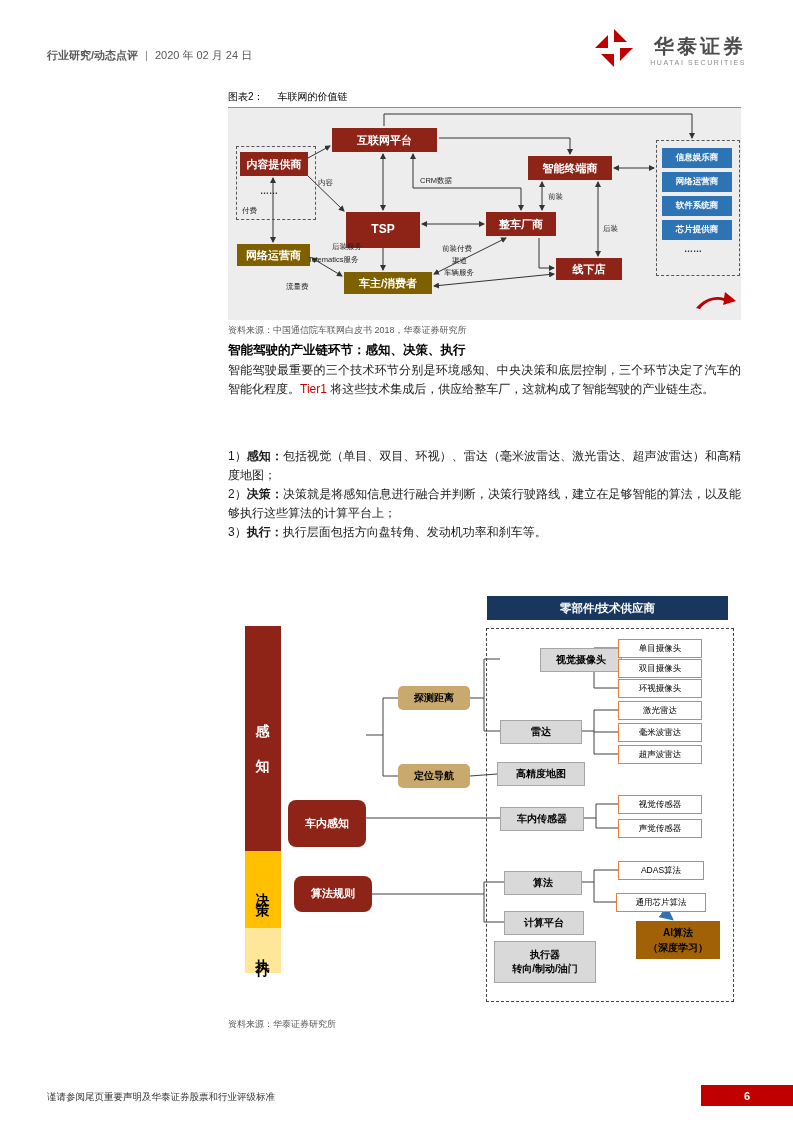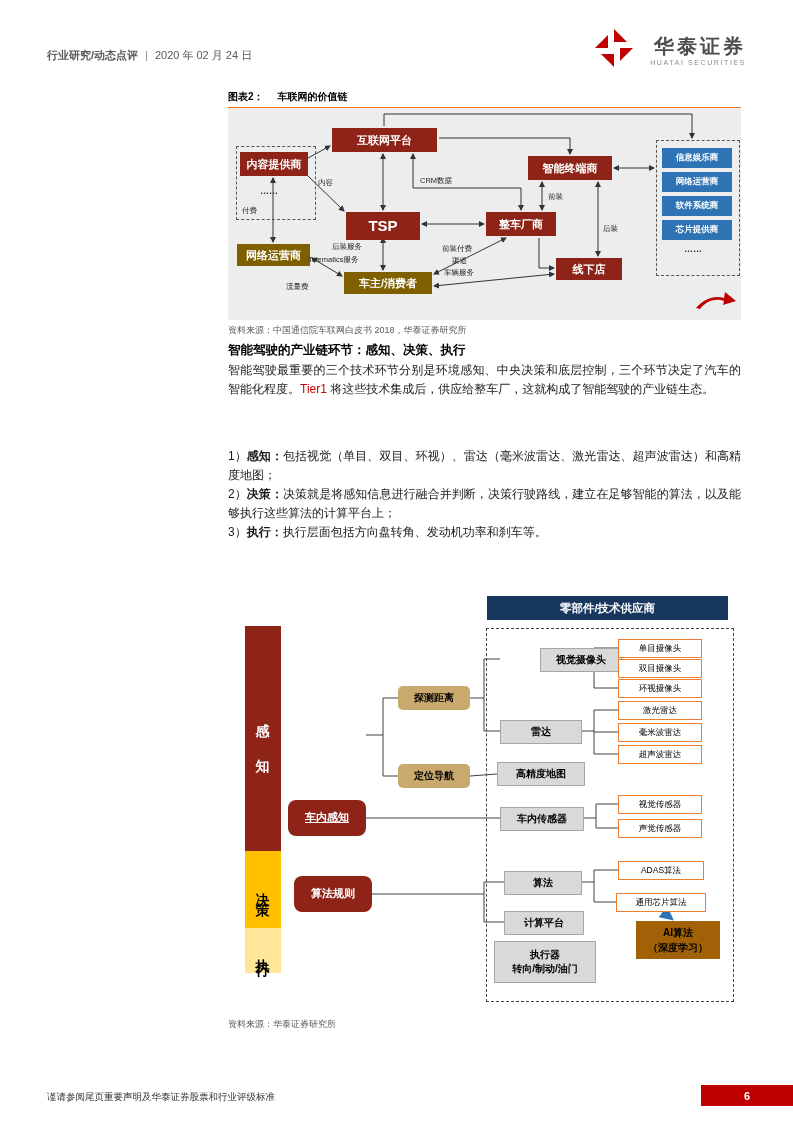--- a/index.html
+++ b/index.html
@@ -12,21 +12,21 @@
   .hdr-left { position:absolute; left:47px; top:48px; font-size:11px; color:#595959; }
   .hdr-cat { font-weight:bold; }
   .hdr-sep { margin:0 7px; color:#8a8a8a; }
   .logo-wrap { position:absolute; right:47px; top:28px; display:flex; align-items:center; }
   .logo-txt { margin-left:16px; text-align:right; }
   .logo-cn { font-size:20px; font-weight:bold; color:#4d4d4f; letter-spacing:3px; line-height:22px; }
   .logo-en { font-size:7px; color:#8c8c8c; letter-spacing:1.6px; margin-top:2px; }
 
   
   .fig-caption { position:absolute; left:228px; width:513px; border-bottom:6px solid #f97316;
-    padding-bottom:3px; font-size:10px; font-weight:bold; color:#000; }
+    padding-bottom:3px; font-size:10px; font-weight:normal; color:#000; }
   .fig-caption .t { margin-left:14px; }
 
   .source { position:absolute; left:228px; font-size:9px; color:#595959; }
 
   
   .fig2 { position:absolute; left:228px; top:108px; width:513px; height:212px; background:#ededed; }
   .node { position:absolute; display:flex; align-items:center; justify-content:center;
     text-align:center; font-size:11px; font-weight:bold; line-height:1.15; }
   .red-node { background:#8e2318; color:#fff; }
   .olive-node { background:#7f6000; color:#fff; }
@@ -122,21 +122,21 @@
       </g>
     </svg>
 
     <div class="dashed-box" style="left:8px;top:38px;width:78px;height:72px;"></div>
     <div class="dashed-box" style="left:428px;top:32px;width:82px;height:134px;"></div>
 
     <div class="node red-node" style="left:104px;top:20px;width:105px;height:24px;">互联网平台</div>
     <div class="node red-node" style="left:12px;top:44px;width:68px;height:24px;">内容提供商</div>
     <div class="dots" style="left:32px;top:78px;">……</div>
     <div class="node red-node" style="left:300px;top:48px;width:84px;height:24px;">智能终端商</div>
-    <div class="node red-node" style="left:118px;top:104px;width:74px;height:28px;font-size:15px;">TSP</div>
+    <div class="node red-node" style="left:118px;top:104px;width:74px;height:36px;font-size:12px;">TSP</div>
     <div class="node red-node" style="left:258px;top:104px;width:70px;height:24px;">整车厂商</div>
     <div class="node olive-node" style="left:9px;top:136px;width:73px;height:22px;">网络运营商</div>
     <div class="node olive-node" style="left:116px;top:164px;width:88px;height:22px;">车主/消费者</div>
     <div class="node red-node" style="left:328px;top:150px;width:66px;height:22px;">线下店</div>
 
     <div class="node blue-node" style="left:434px;top:40px;width:70px;height:20px;">信息娱乐商</div>
     <div class="node blue-node" style="left:434px;top:64px;width:70px;height:20px;">网络运营商</div>
     <div class="node blue-node" style="left:434px;top:88px;width:70px;height:20px;">软件系统商</div>
     <div class="node blue-node" style="left:434px;top:112px;width:70px;height:20px;">芯片提供商</div>
     <div class="dots" style="left:456px;top:136px;">……</div>
@@ -192,21 +192,21 @@
         <path d="M354,228 H368 M368,214 V238 M368,214 H390 M368,238 H390"></path>
         <path d="M352,292 H366 M366,280 V312 M366,280 H390 M366,312 H388"></path>
       </g>
       <line x1="434" y1="321" x2="444" y2="329" stroke="#2e74b5" stroke-width="2" marker-end="url(#arb)"></line>
     </svg>
 
     <div class="stage stage-perception">感知</div>
     <div class="stage stage-decision">决策</div>
     <div class="stage stage-execution">执行</div>
 
-    <div class="r-node" style="left:60px;top:210px;width:78px;height:36px;text-decoration:underline;">车内感知</div>
+    <div class="r-node" style="left:60px;top:210px;width:78px;height:47px;">车内感知</div>
     <div class="r-node" style="left:66px;top:286px;width:78px;height:36px;">算法规则</div>
 
     <div class="tan-node" style="left:170px;top:96px;width:72px;height:24px;">探测距离</div>
     <div class="tan-node" style="left:170px;top:174px;width:72px;height:24px;">定位导航</div>
 
     <div class="panel-header" style="left:259px;top:6px;width:241px;height:24px;">零部件/技术供应商</div>
     <div class="panel-dashed" style="left:258px;top:38px;width:246px;height:372px;"></div>
 
     <div class="gray-node" style="left:272px;top:58px;width:80px;height:22px;margin-left:40px;">视觉摄像头</div>
     <div class="gray-node" style="left:272px;top:130px;width:80px;height:22px;">雷达</div>

